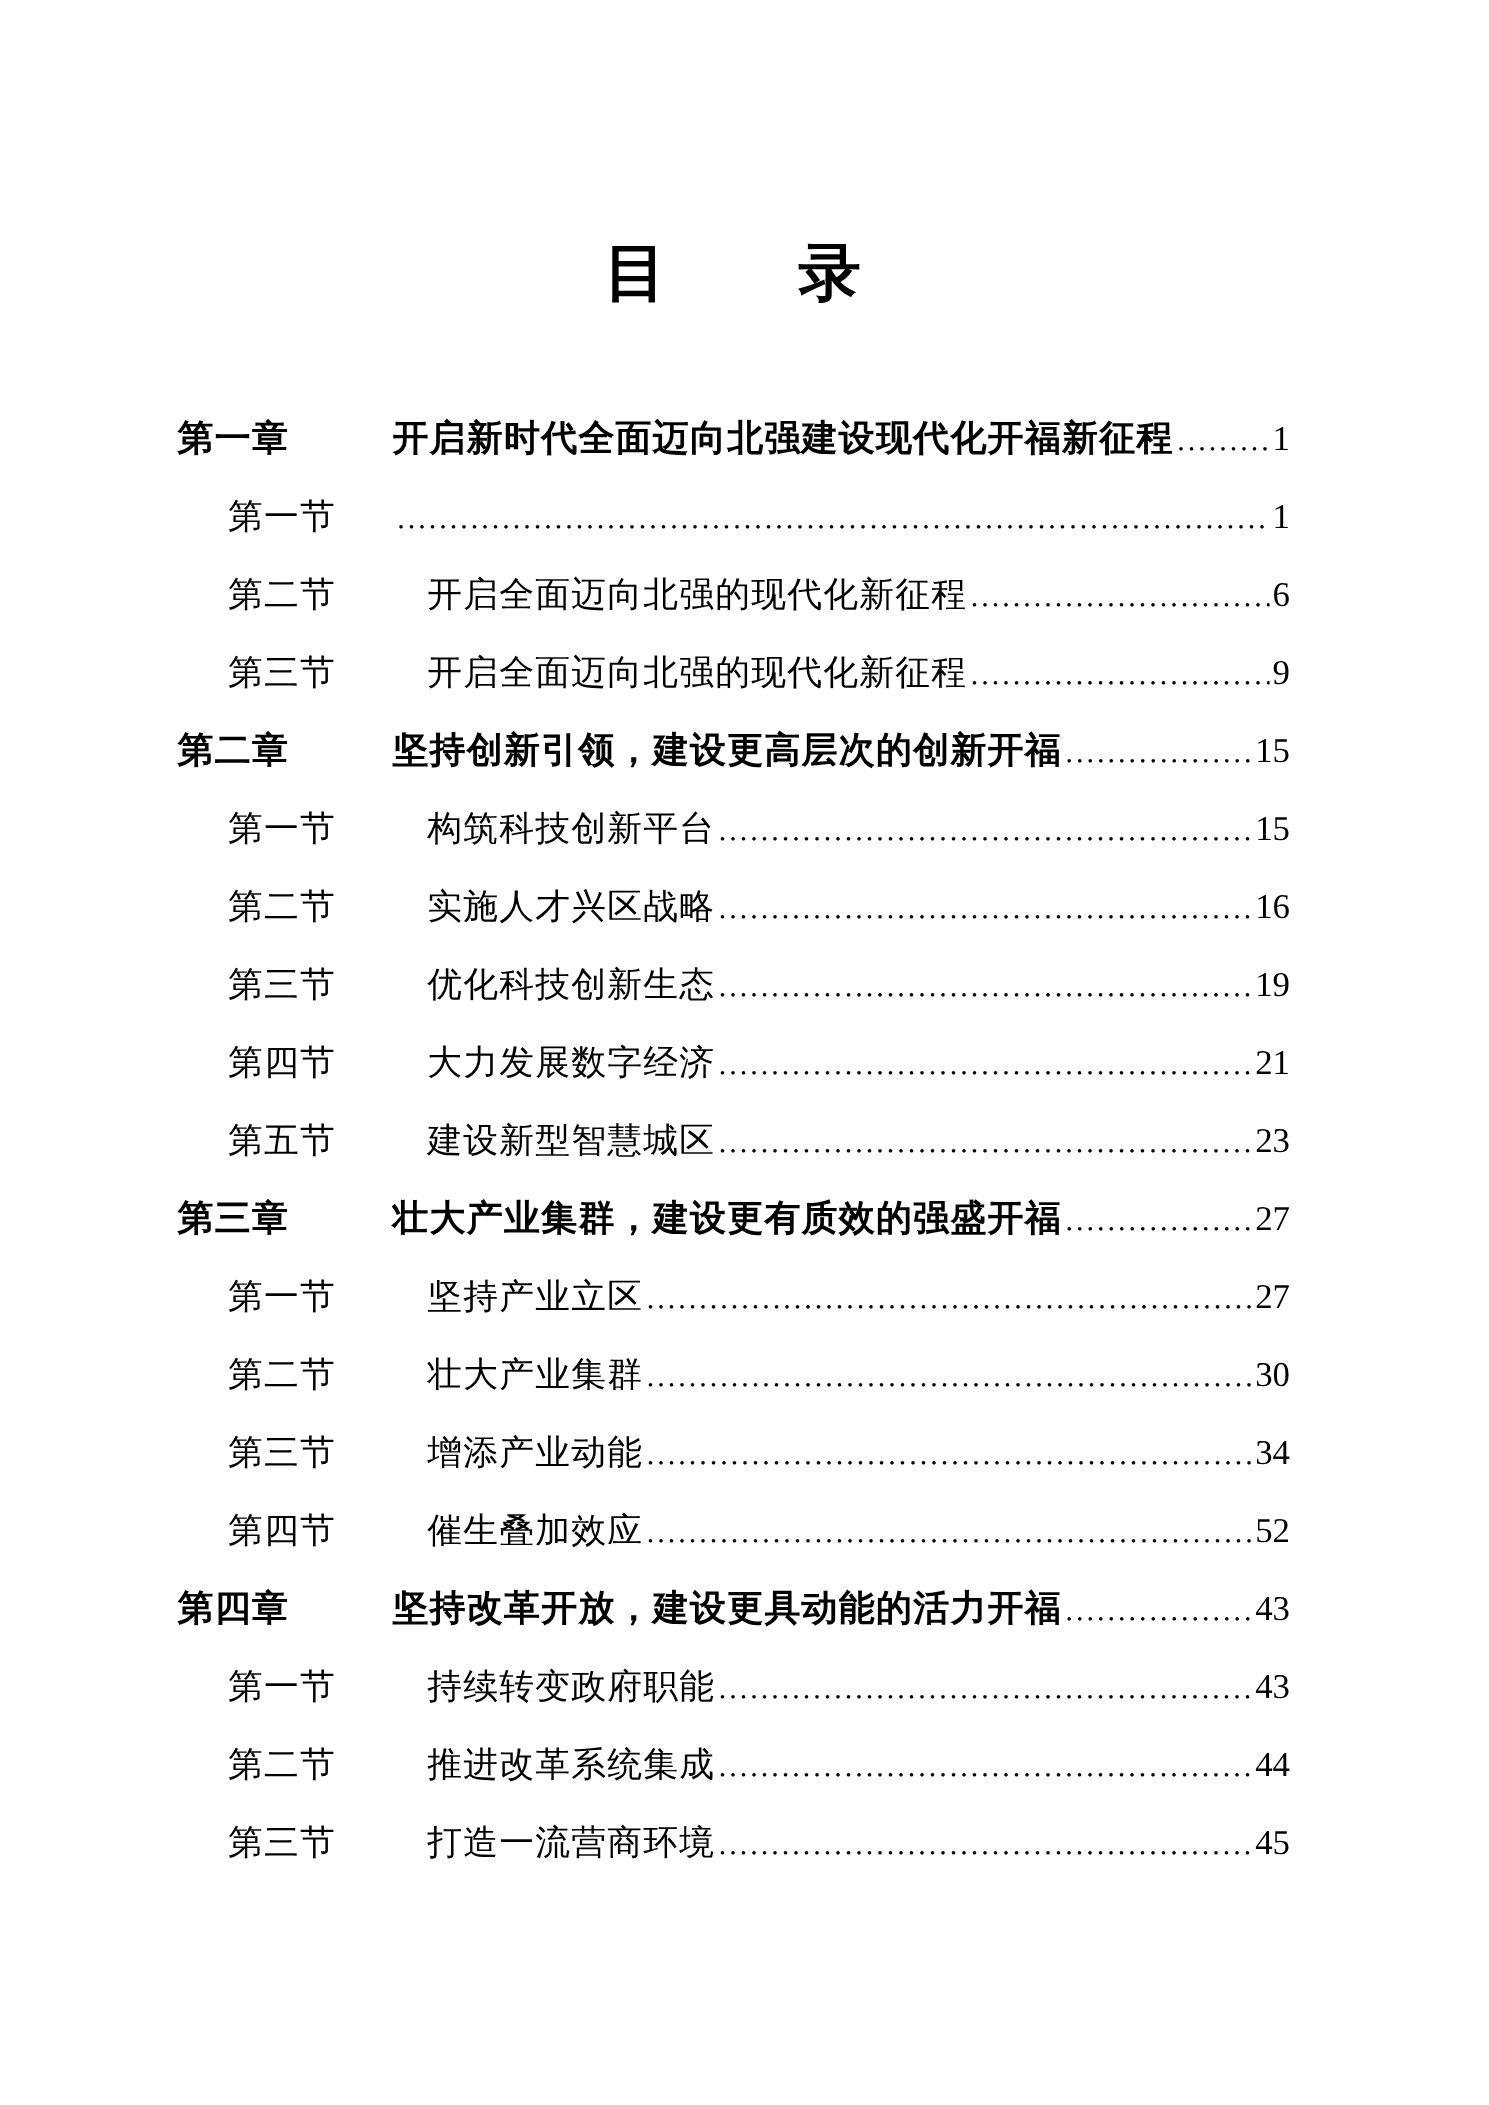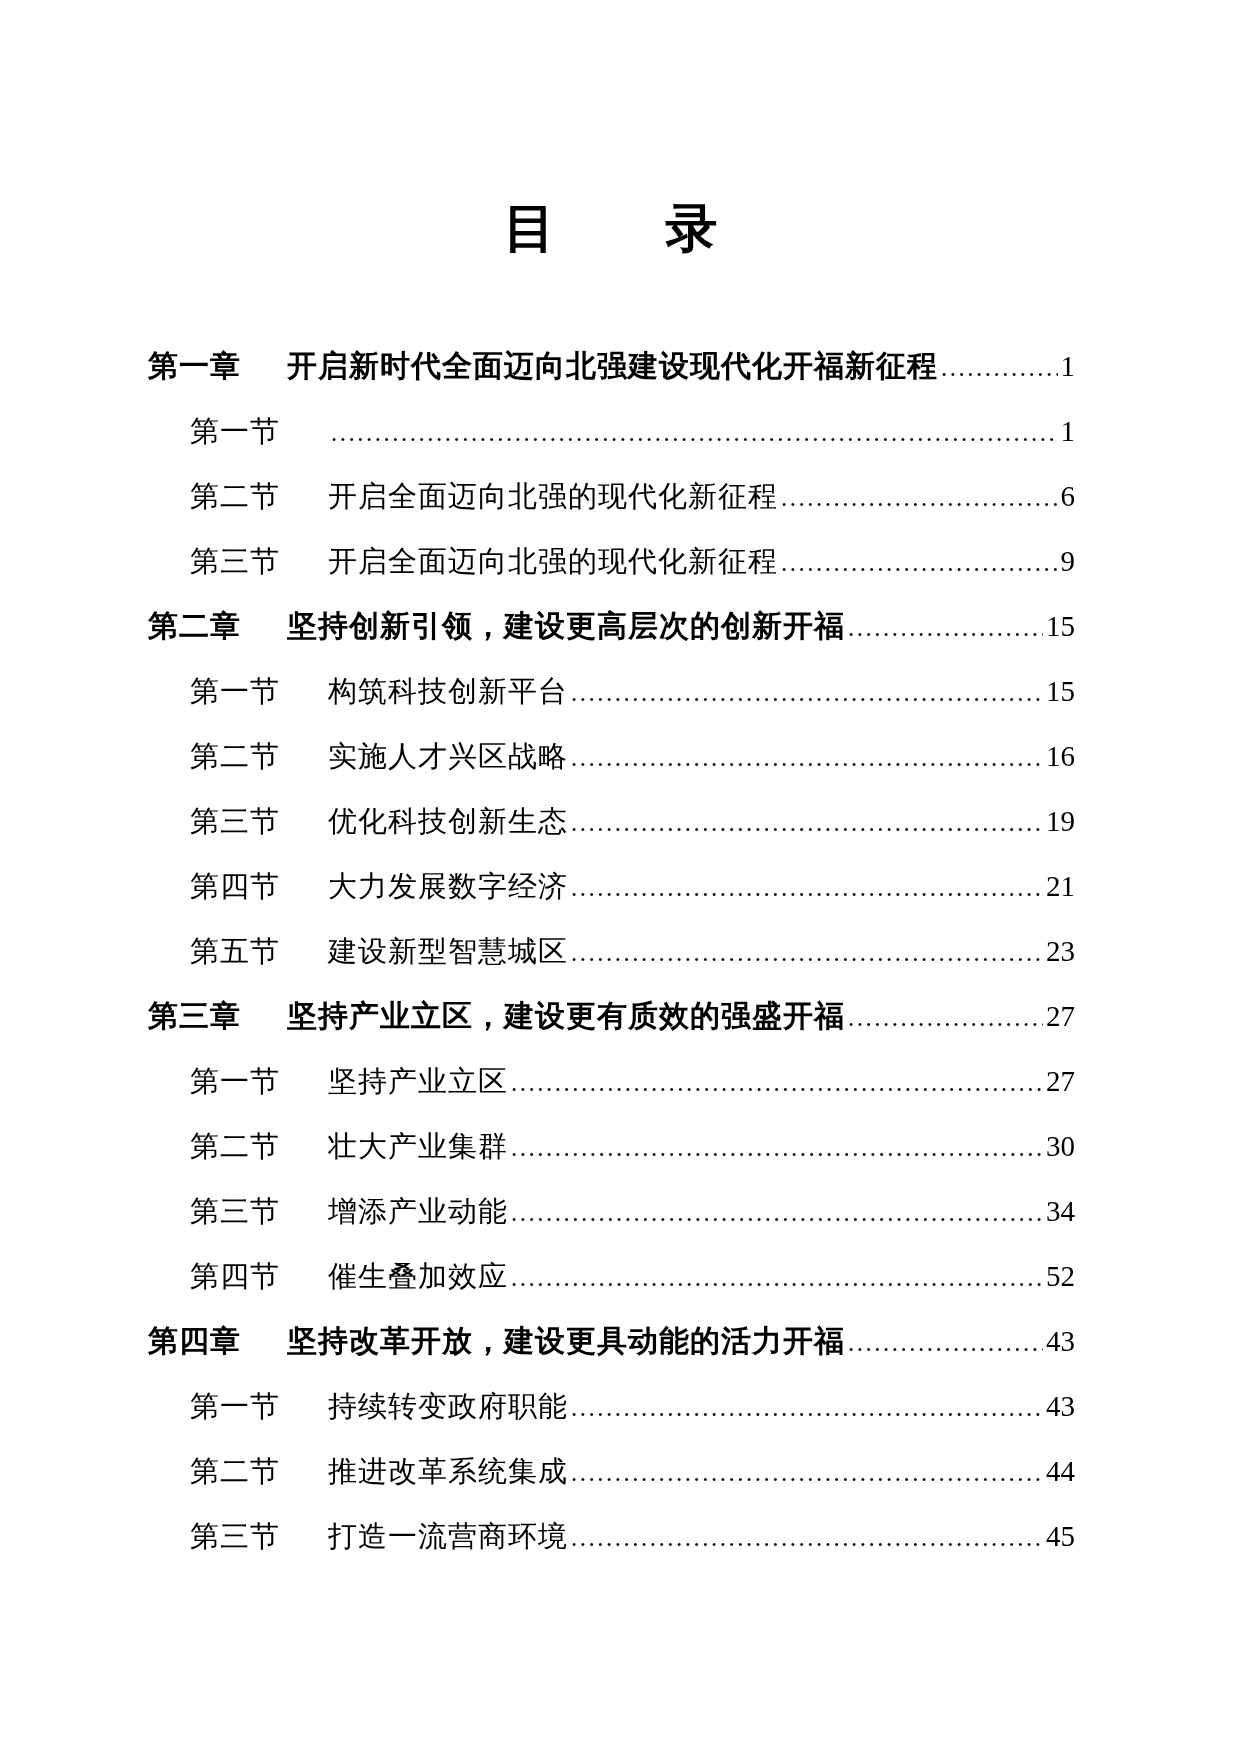--- a/index.html
+++ b/index.html
@@ -54,25 +54,26 @@
     font-family: "Liberation Serif", serif;
     font-weight: 400;
     font-size: 29px;
     padding-left: 42px;
     letter-spacing: 1px;
   }
   .entry-label {
     white-space: nowrap;
     flex: 0 0 auto;
   }
-  .chapter .entry-label { margin-right: 46px; }
+  .chapter .entry-label { margin-right: 58px; }
   .section .entry-label { margin-right: 48px; }
   .entry-title {
     white-space: nowrap;
     flex: 0 0 auto;
+    margin-left: 28px;
   }
   .dots {
     flex: 1 1 auto;
     overflow: hidden;
     white-space: nowrap;
     font-family: "Liberation Serif", serif;
     font-weight: 400;
     font-size: 25px;
     letter-spacing: 2.5px;
     margin-left: 3px;
@@ -151,21 +152,21 @@
     <span class="entry-page">21</span>
   </div>
       <div class="toc-row section">
     <span class="entry-label">第五节</span>
     <span class="entry-title">建设新型智慧城区</span>
     <span class="dots"></span>
     <span class="entry-page">23</span>
   </div>
       <div class="toc-row chapter">
     <span class="entry-label">第三章</span>
-    <span class="entry-title">坚持产业立区，建设更有质效的强盛开福</span>
+    <span class="entry-title">壮大产业集群，建设更有质效的强盛开福</span>
     <span class="dots"></span>
     <span class="entry-page">27</span>
   </div>
       <div class="toc-row section">
     <span class="entry-label">第一节</span>
     <span class="entry-title">坚持产业立区</span>
     <span class="dots"></span>
     <span class="entry-page">27</span>
   </div>
       <div class="toc-row section">

